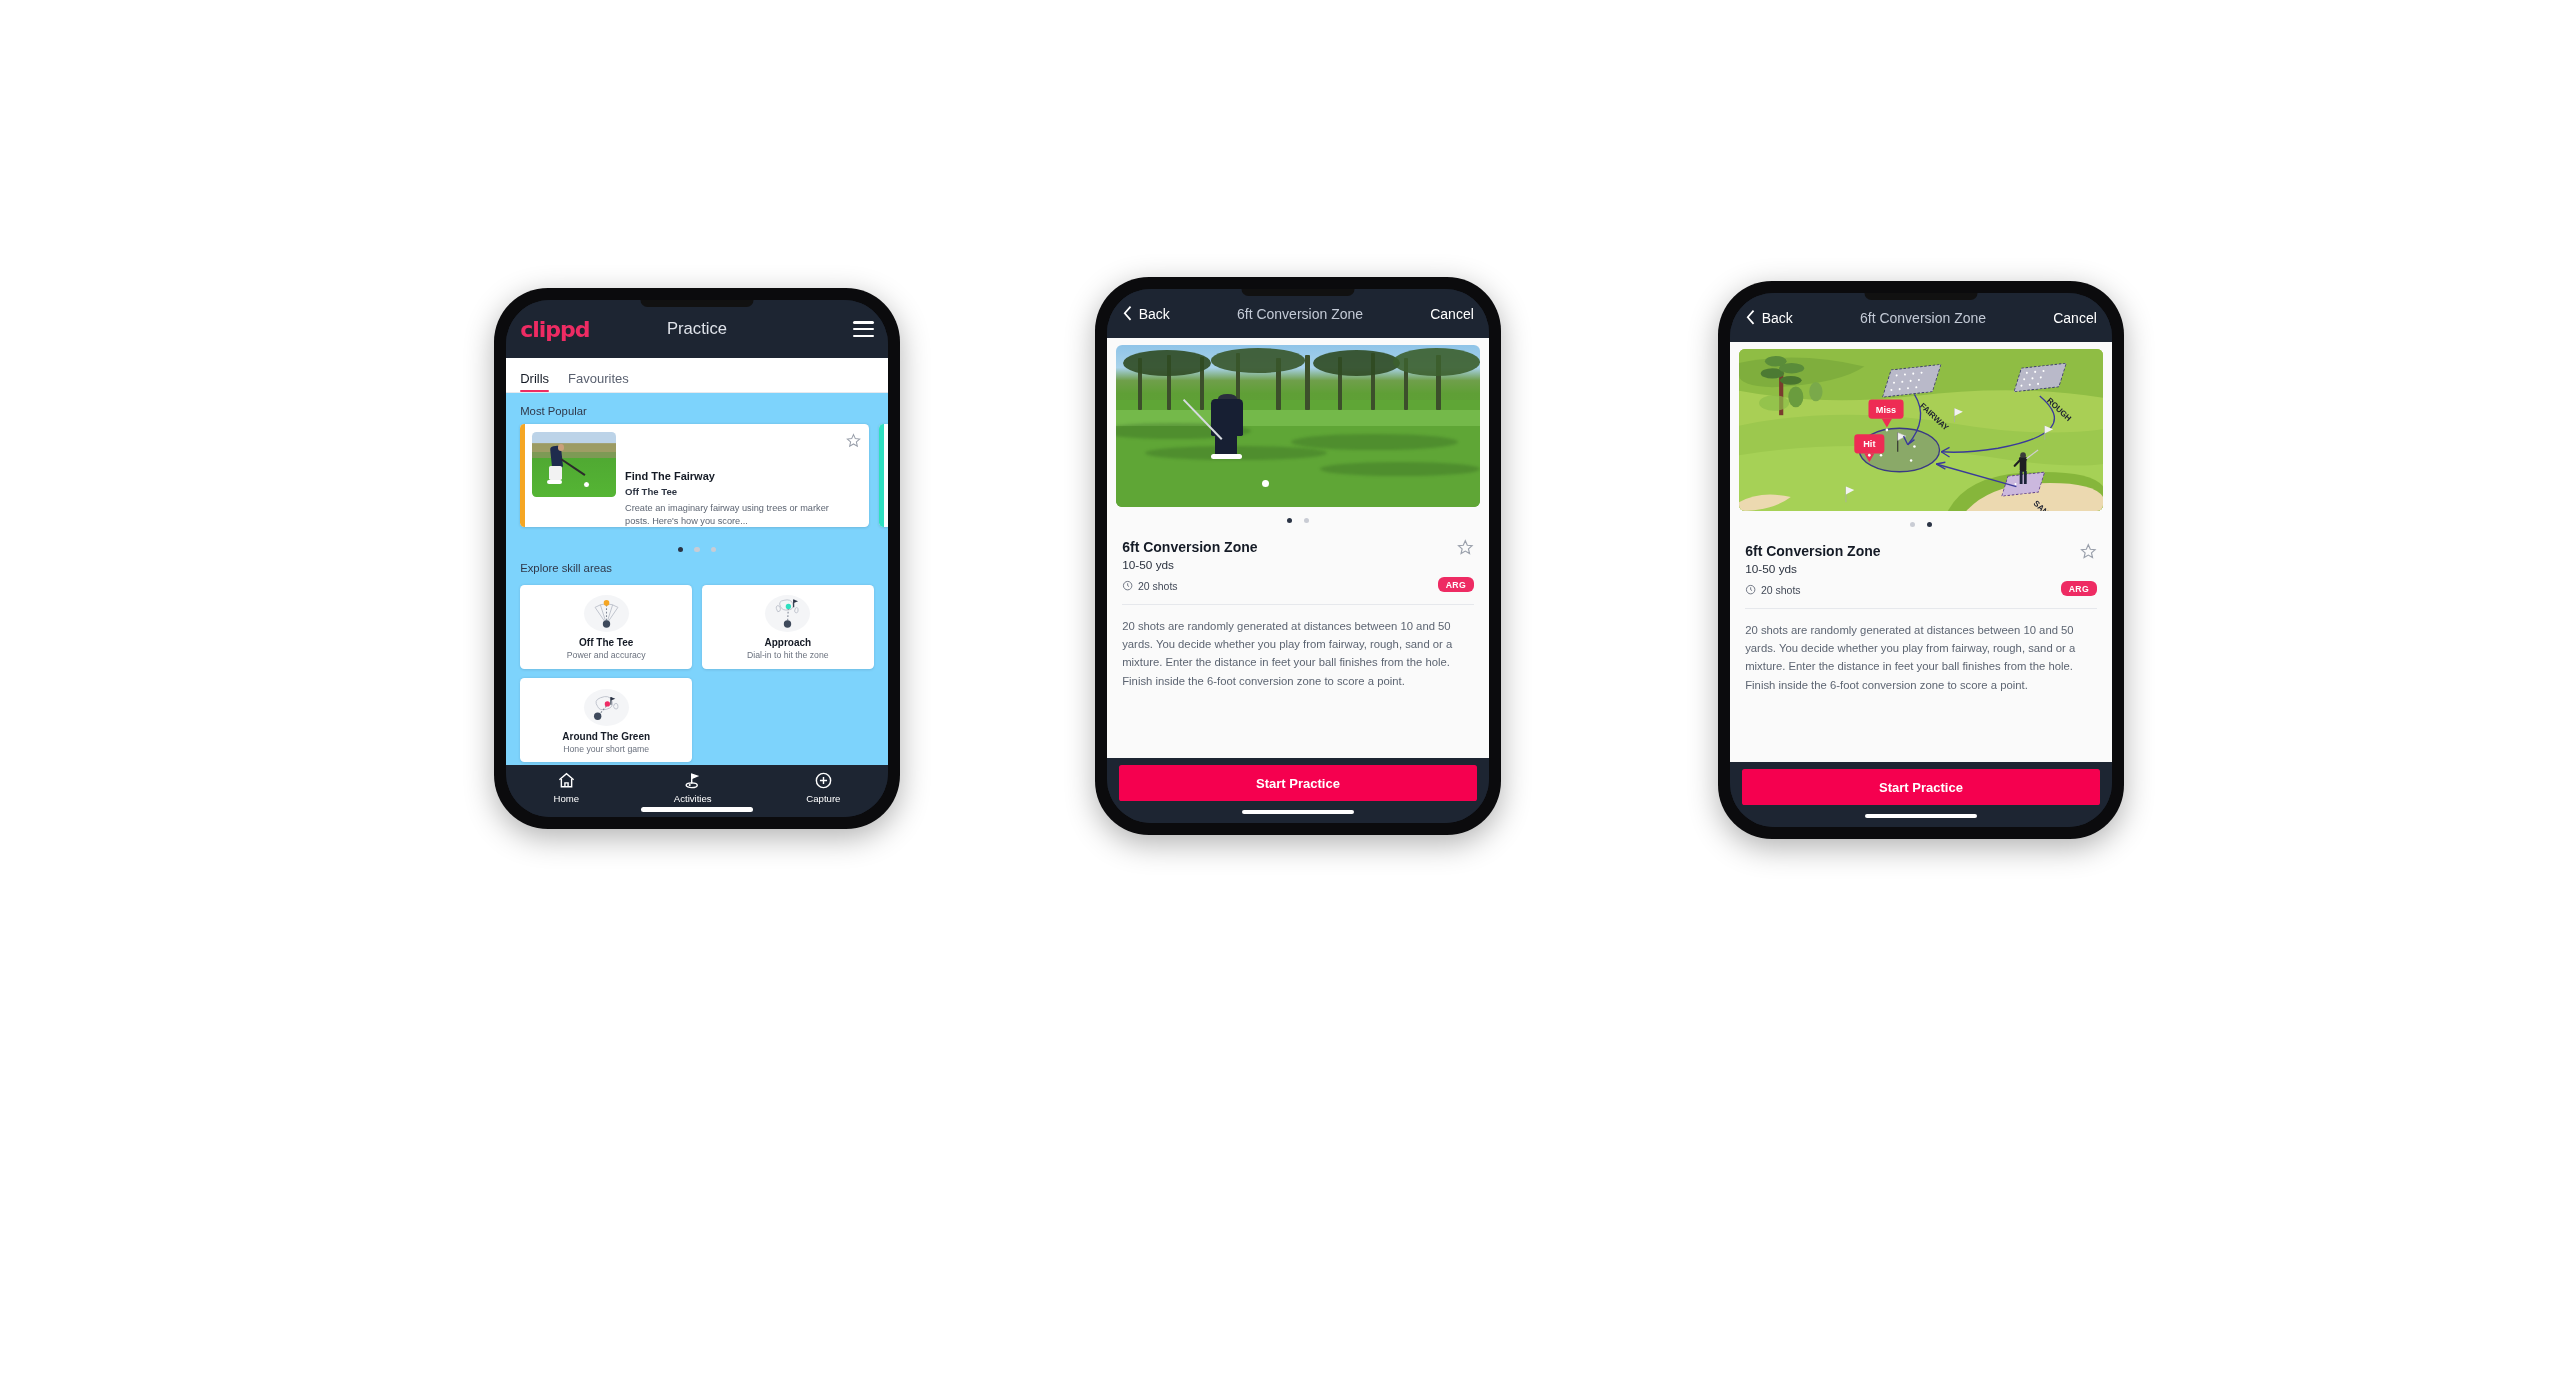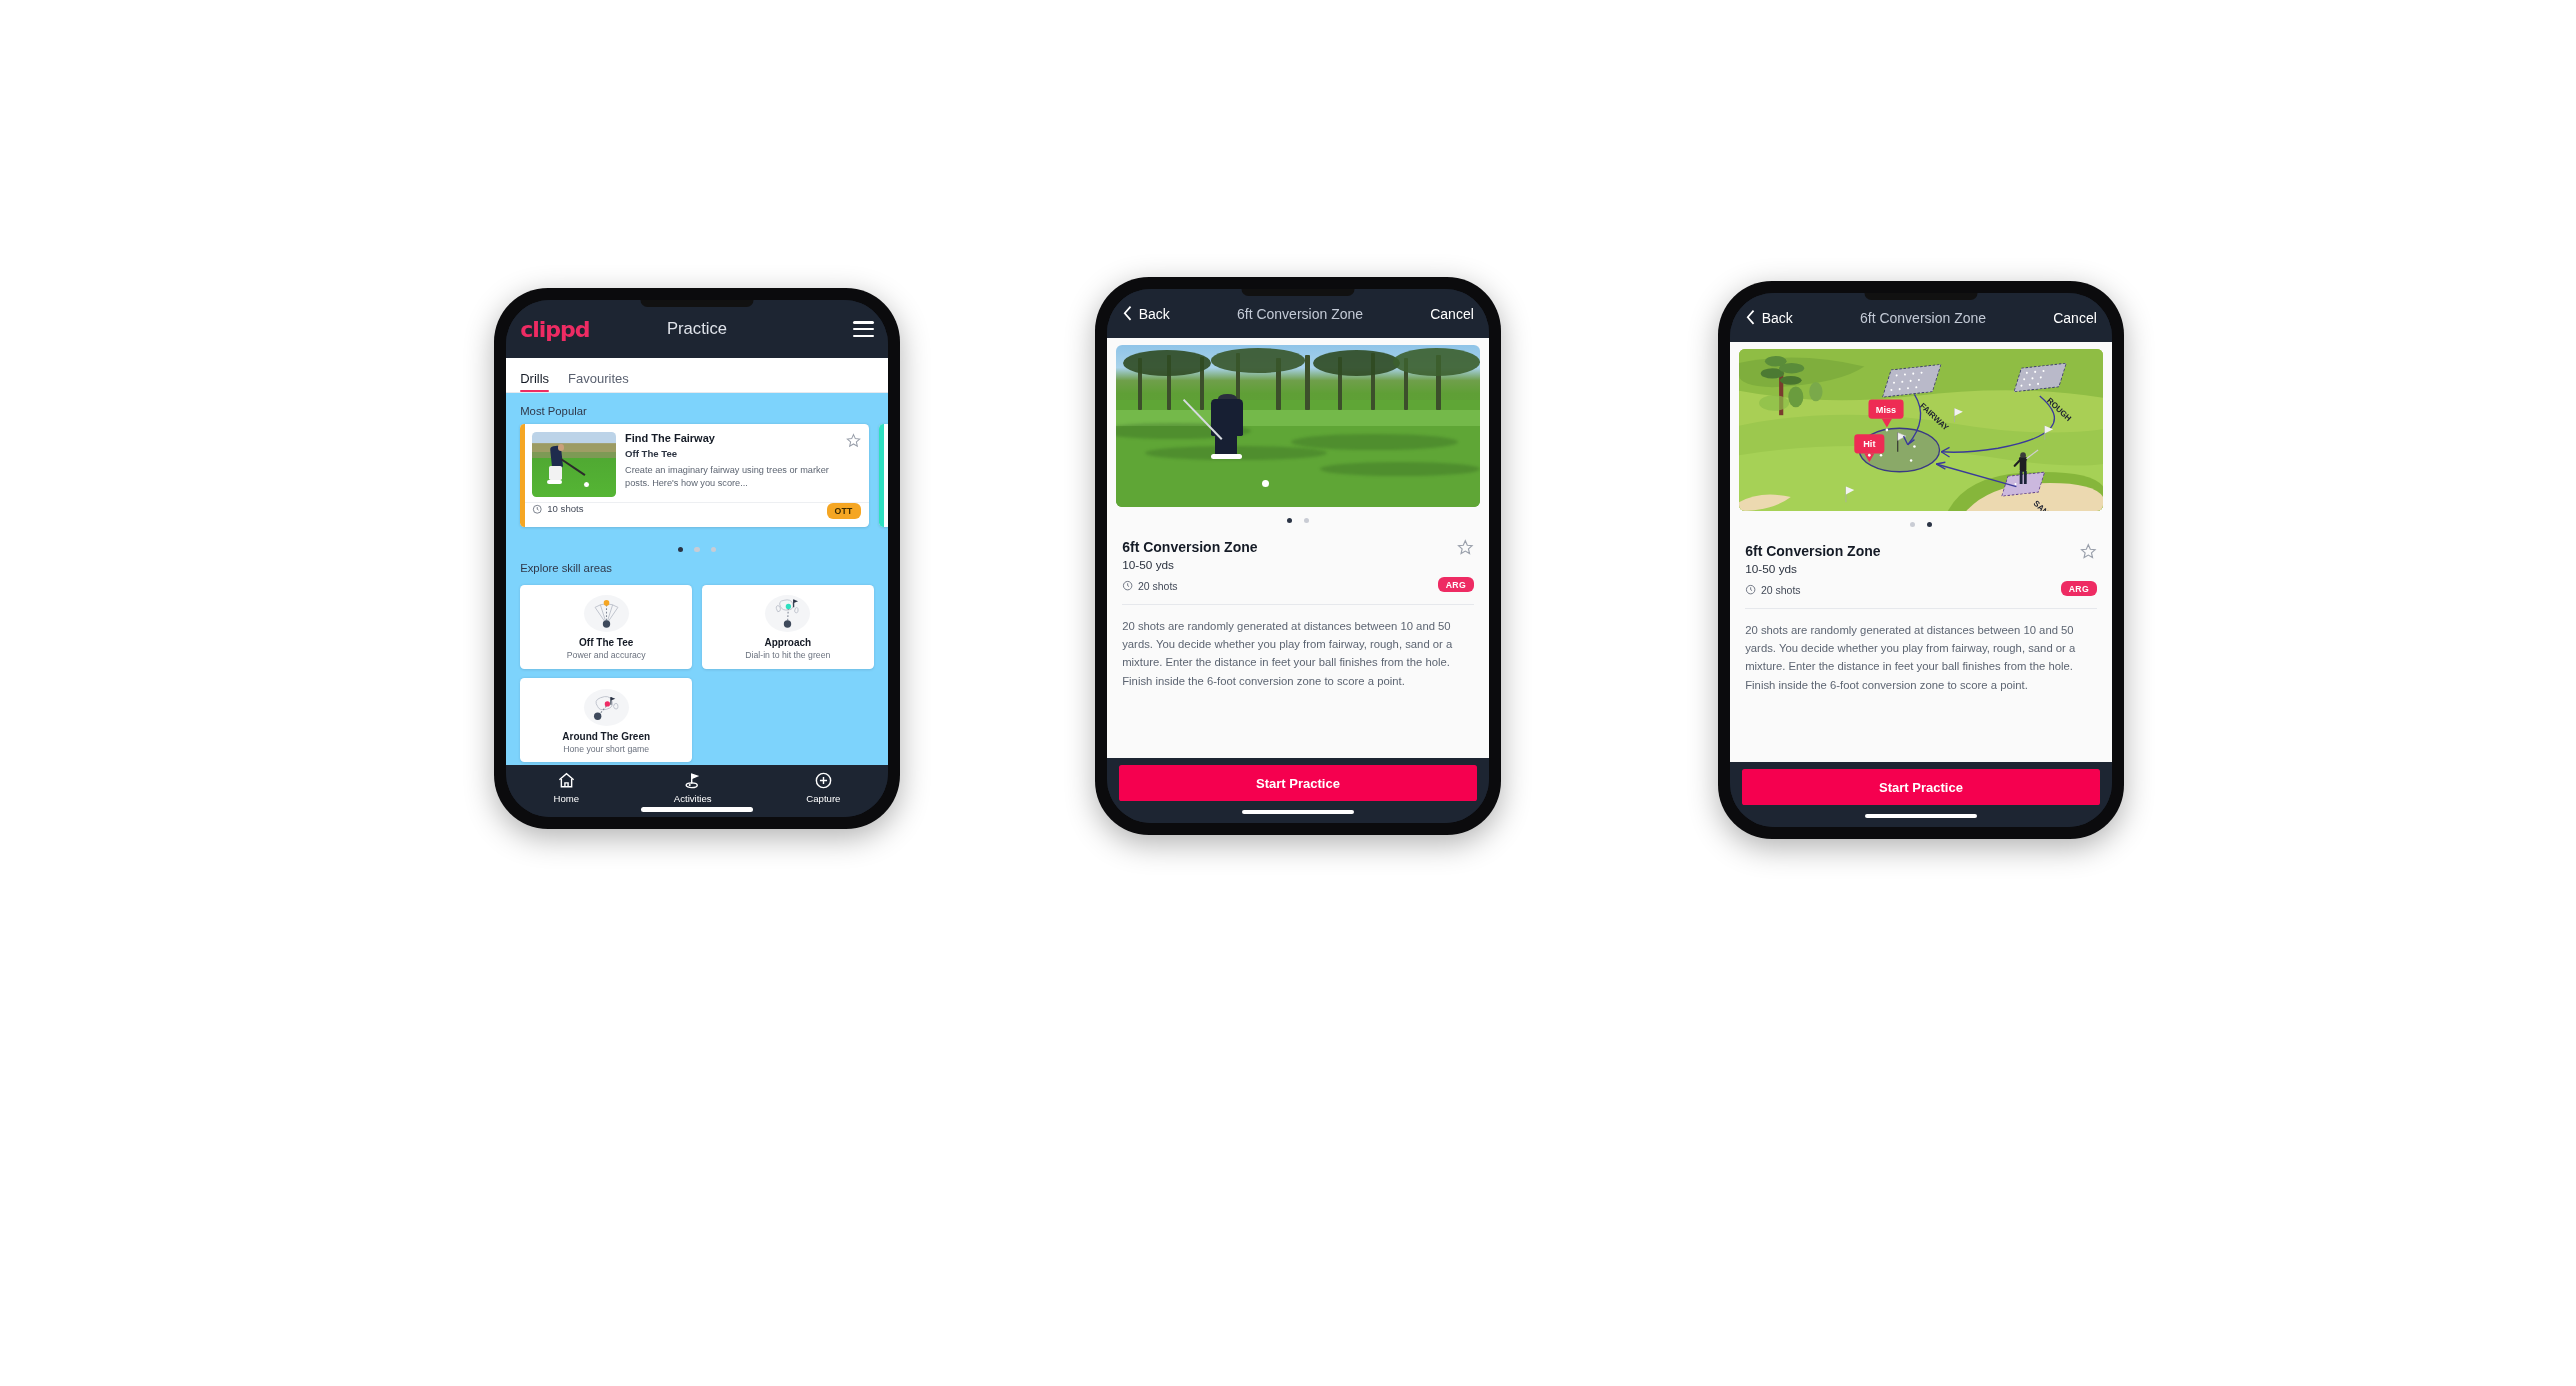--- a/index.html
+++ b/index.html
@@ -86,21 +86,21 @@
   }
   .thumb .rough { position:absolute; left:0; right:0; top:17%; height:16%; background:#9f9a62; opacity:.85; }
   .thumb .rough2{ position:absolute; left:0; right:0; top:30%; height:9%; background:#7d9a55; }
   .thumb .golfer-body { position:absolute; left:22%; top:22%; width:13%; height:34%; background:#1e2b4d; border-radius:3.5px 3.5px 1.7px 1.7px; transform: rotate(-6deg); }
   .thumb .golfer-head { position:absolute; left:30%; top:18%; width:8%; height:11%; background:#caa07a; border-radius:50%; }
   .thumb .golfer-legs { position:absolute; left:20%; top:52%; width:15%; height:22%; background:#f2f2f2; border-radius:1.7px; }
   .thumb .golfer-shoe { position:absolute; left:17%; top:73%; width:18%; height:6%; background:#fff; border-radius:2.6px; }
   .thumb .club { position:absolute; left:34%; top:40%; width:34%; height:1.7px; background:#2b2b2b; transform: rotate(34deg); transform-origin: left center; }
   .thumb .ball { position:absolute; left:62%; top:76%; width:6%; height:8%; background:#fff; border-radius:50%; }
 
-  .dcard-text { flex:1; min-width:0; padding-right: 3.5px; }
+  .dcard-text { flex:1; min-width:0; padding-right: 3.5px; margin-top: 38px; }
   .dc-title { font-size: 11px; font-weight:700; color:#151b26; line-height:1.2; }
   .dc-sub { font-size: 9.6px; font-weight:700; color:#2d3442; margin-top:2.6px; }
   .dc-desc { font-size: 9.2px; color:#5d6572; line-height:1.45; margin-top:5.2px; }
   .star {
     width:15px; height:15px; flex:0 0 auto; align-self:flex-start; margin-top:0.9px;
   }
   .dcard-bot {
     height: 27px; border-top:0.9px solid #edeff2; display:flex; align-items:flex-start;
     padding: 0 8.7px 0 12.2px; gap:22px;
   }
@@ -290,21 +290,21 @@
                 <path d="M9 17 Q7 13 10 12 Q13 12 13 16 Q13 19 10 19Z" fill="none" stroke="#b9bec8" stroke-width="1"></path>
                 <path d="M30 15 Q33 13 33 17 Q33 21 30 20 Q28 19 30 15Z" fill="none" stroke="#b9bec8" stroke-width="1"></path>
                 <path d="M28 5 L28 14" stroke="#2b3445" stroke-width="1.3"></path>
                 <path d="M28 5 L33 7 L28 9Z" fill="#2b3445"></path>
                 <path d="M21 33 L22 13" stroke="#7e8593" stroke-width="1.2" stroke-dasharray="2 2"></path>
                 <circle cx="21" cy="33" r="4.2" fill="#3f4a5c"></circle>
                 <circle cx="22" cy="13" r="3" fill="#2fe0c0"></circle>
               </svg>
             </div>
             <div class="skill-name">Approach</div>
-            <div class="skill-sub">Dial-in to hit the green</div>
+            <div class="skill-sub">Dial-in to hit the zone</div>
           </div>
 
           <div class="skill">
             <div class="skill-ico">
               <svg width="37" height="37" viewBox="0 0 42 42">
                 <path d="M11 20 Q6 13 14 10 Q24 6 27 13 Q30 21 21 23 Q13 25 11 20Z" fill="none" stroke="#b9bec8" stroke-width="1"></path>
                 <path d="M30 17 Q34 15 34 20 Q34 24 30 22 Q28 20 30 17Z" fill="none" stroke="#b9bec8" stroke-width="1"></path>
                 <path d="M26 9 L26 18" stroke="#2b3445" stroke-width="1.3"></path>
                 <path d="M26 9 L31 11 L26 13Z" fill="#2b3445"></path>
                 <path d="M12 30 L22 18" stroke="#7e8593" stroke-width="1.2" stroke-dasharray="2 2"></path>

